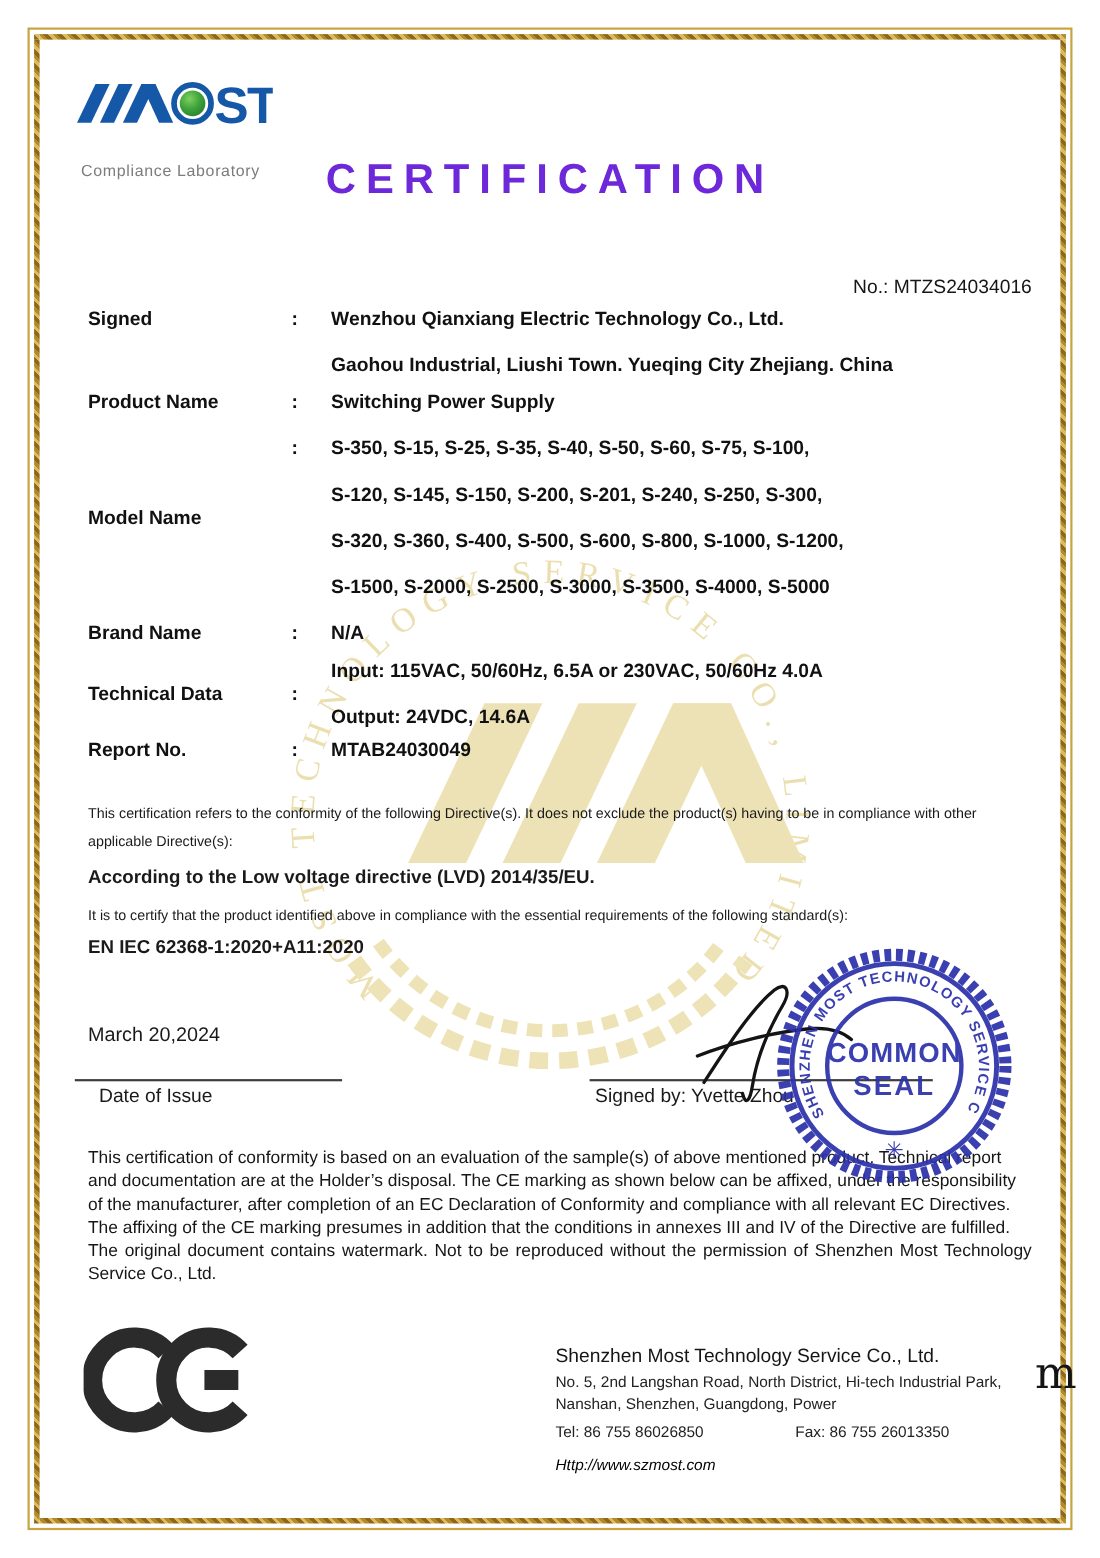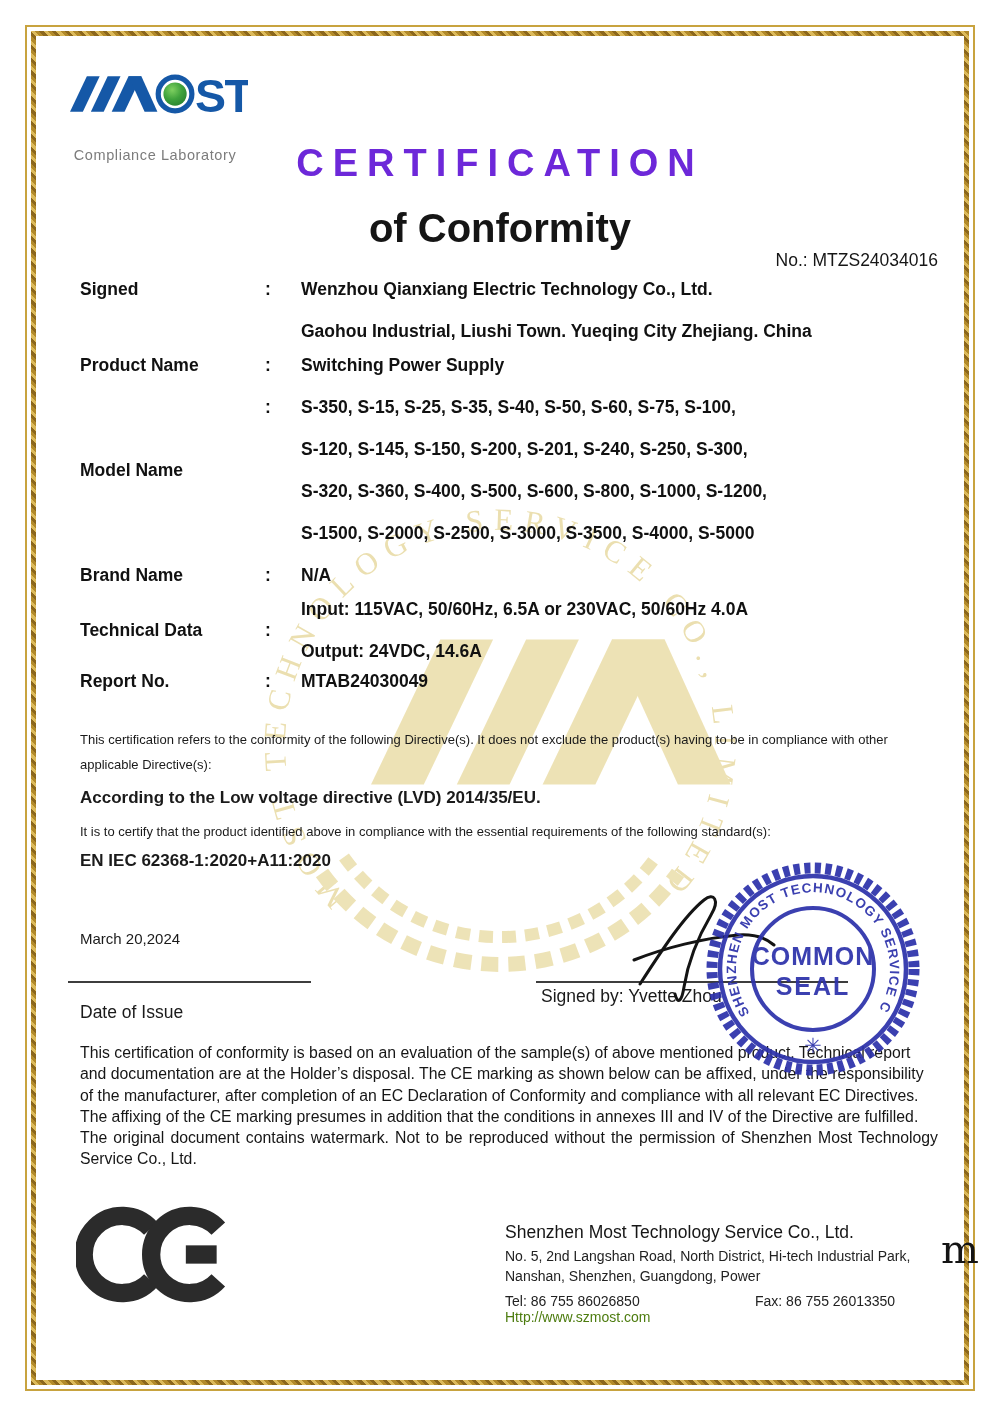--- a/index.html
+++ b/index.html
@@ -40,41 +40,41 @@
   #f-brand   { top:554px; }
   #f-tech    { top:588px; }
   #f-report  { top:660px; }
   
   .statements { position:absolute; left:80px; top:728px; width:858px; z-index:1; }
   .stmt { font-size:13px; line-height:24.5px; color:#1a1a1a; }
   .stmt.bold { font-weight:bold; font-size:17px; margin-top:9px; }
   #stmt-para2 { margin-top:9px; }
   #stmt-standard { margin-top:5px; }
   
-  .date-text { position:absolute; left:80px; top:930px; font-size:15px; z-index:1; }
+  .date-text { position:absolute; left:80px; top:930px; font-size:18px; z-index:1; }
   .rule { position:absolute; top:981px; border-top:2px solid #3d3d3d; z-index:1; }
   #rule-date { left:68px; width:243px; }
   #rule-sign { left:536px; width:312px; }
   .rule-label { position:absolute; top:986px; font-size:17.5px; z-index:1; }
-  #lbl-date { left:80px;margin-top:16px; }
+  #lbl-date { left:90px; }
   #lbl-sign { left:541px; }
   .signature-svg { position:absolute; left:612px; top:888px; z-index:2; }
   .seal-svg { position:absolute; left:698px; top:854px; z-index:3; opacity:.93; }
   
   .disclaimer { position:absolute; left:80px; top:1042px; width:858px; z-index:1; }
   .disclaimer p { font-size:15.8px; line-height:21.3px; color:#161616; }
   .disclaimer p.justify { text-align:justify; }
   
   .ce-svg { position:absolute; left:76px; top:1206px; z-index:1; }
   .footer-text { position:absolute; left:505px; top:1222px; width:448px; z-index:1; }
   .footer-company { font-size:17.5px; color:#161616; margin-bottom:4px; }
   .footer-addr { font-size:14px; line-height:19.5px; color:#222; }
-  .footer-telfax { display:flex; margin-top:7px; font-size:14px; color:#222;gap:32px; }
+  .footer-telfax { display:flex; margin-top:7px; font-size:14px; color:#222; }
   .footer-telfax .tel { width:218px; }
-  .footer-web { font-size:14px; margin-top:0; color:#4d7c0f; }
+  .footer-web { font-size:14px; margin-top:14px; color:#000000;font-style:italic; }
   .stray-m { position:absolute; left:941px; top:1226px; z-index:5; font-family:"DejaVu Serif", serif; font-size:40px; color:#141414; }
 </style>
 </head>
 <body>
 
 <div class="page">
 
   <svg class="watermark" width="1000" height="1416" viewBox="0 0 1000 1416">
     <g transform="translate(500,745)" opacity="0.9">
       <path id="wmArc" d="M -152 152 A 215 215 0 1 1 152 152" fill="none"></path>
@@ -111,21 +111,20 @@
         <polygon points="83,8 99,8 119,52 103,52"></polygon>
       </g>
       <circle cx="141" cy="30" r="21" fill="#ffffff" stroke="#1558a7" stroke-width="6.5"></circle>
       <circle cx="141" cy="30" r="14.5" fill="url(#ggrad)"></circle>
       <text x="166" y="52" font-family="Liberation Sans, sans-serif" font-size="58" font-weight="bold" letter-spacing="-2" fill="#1558a7">ST</text>
     </svg>
     <div class="logo-tagline">Compliance Laboratory</div>
   </div>
 
   <div class="title-main">CERTIFICATION</div>
-  <div class="title-sub">of Conformity</div>
   <div class="cert-no">No.: MTZS24034016</div>
 
   <div class="field" id="f-holder">
     <div class="f-label">Signed</div>
     <div class="f-colon">:</div>
     <div class="f-lines">
       <div class="line">Wenzhou Qianxiang Electric Technology Co., Ltd.</div>
       <div class="line">Gaohou Industrial, Liushi Town. Yueqing City Zhejiang. China</div>
     </div>
   </div>

